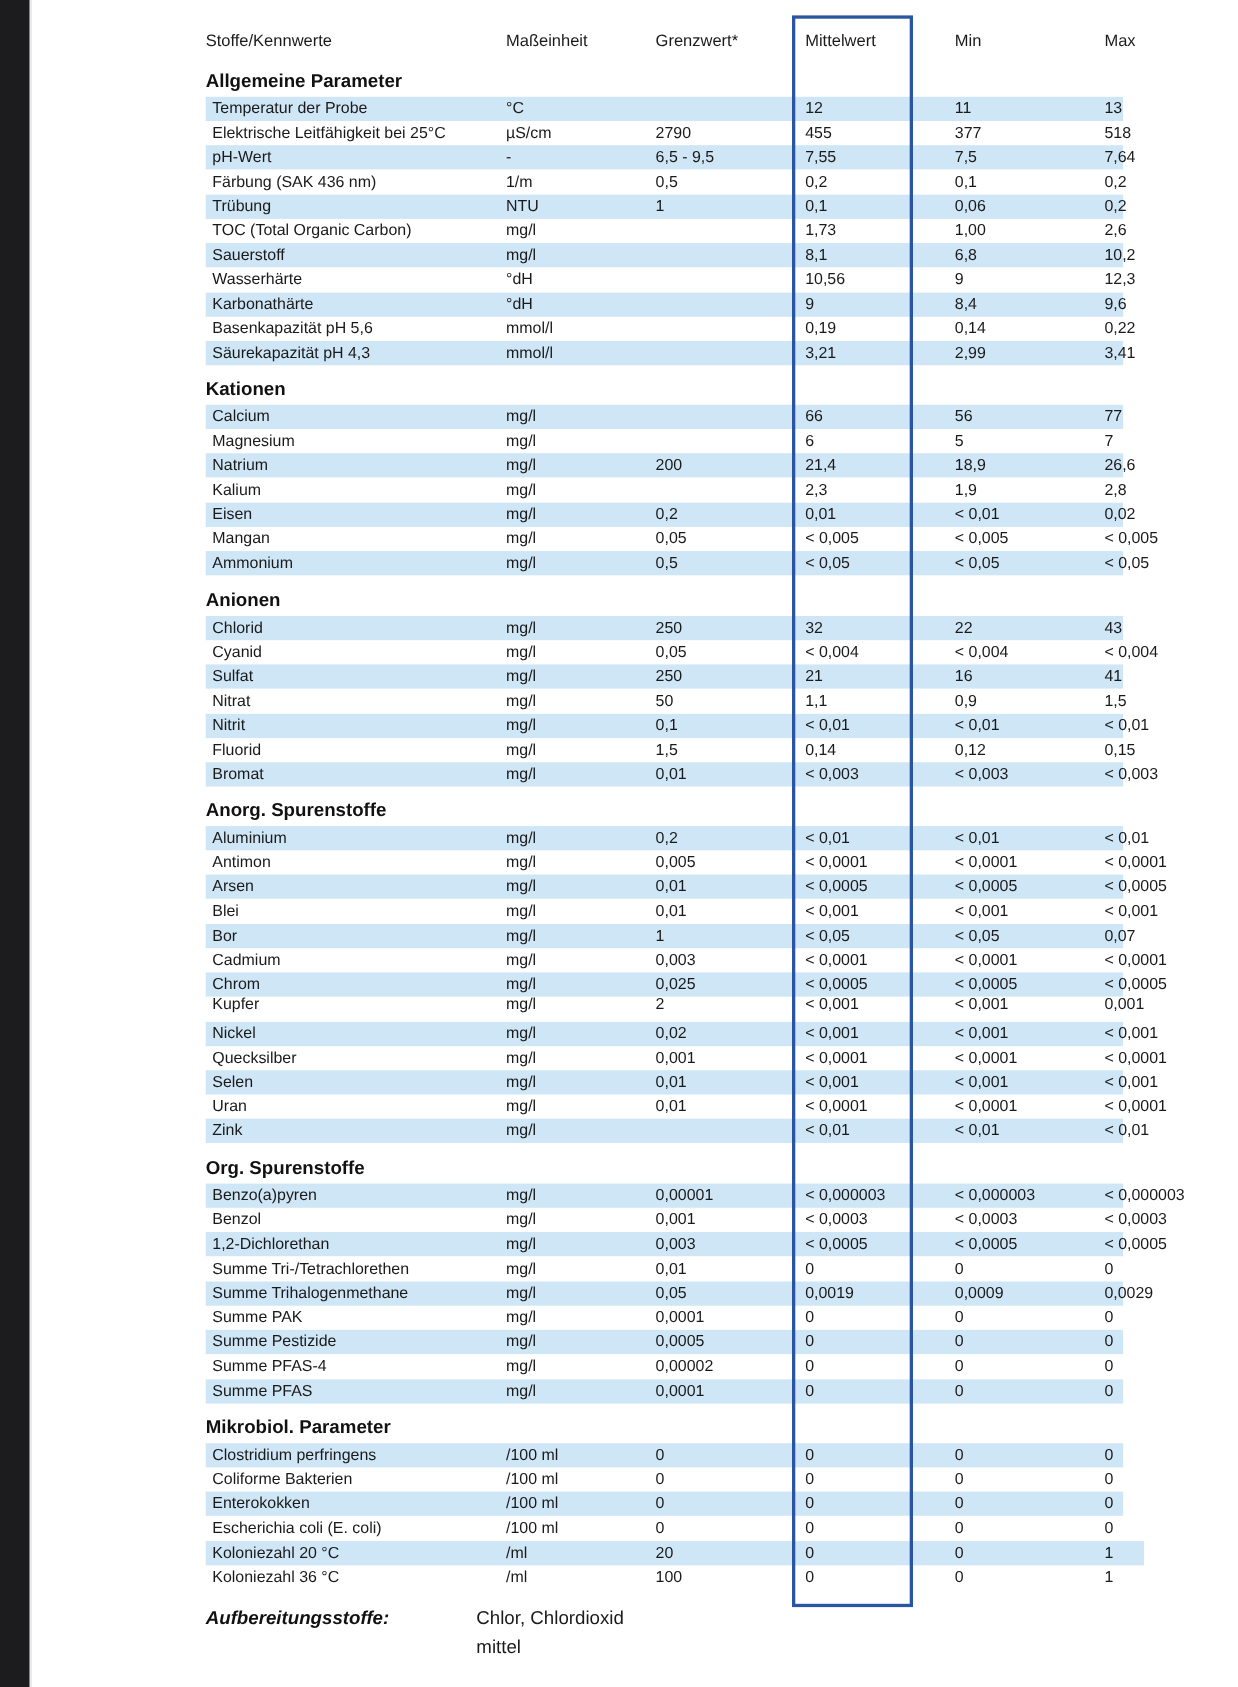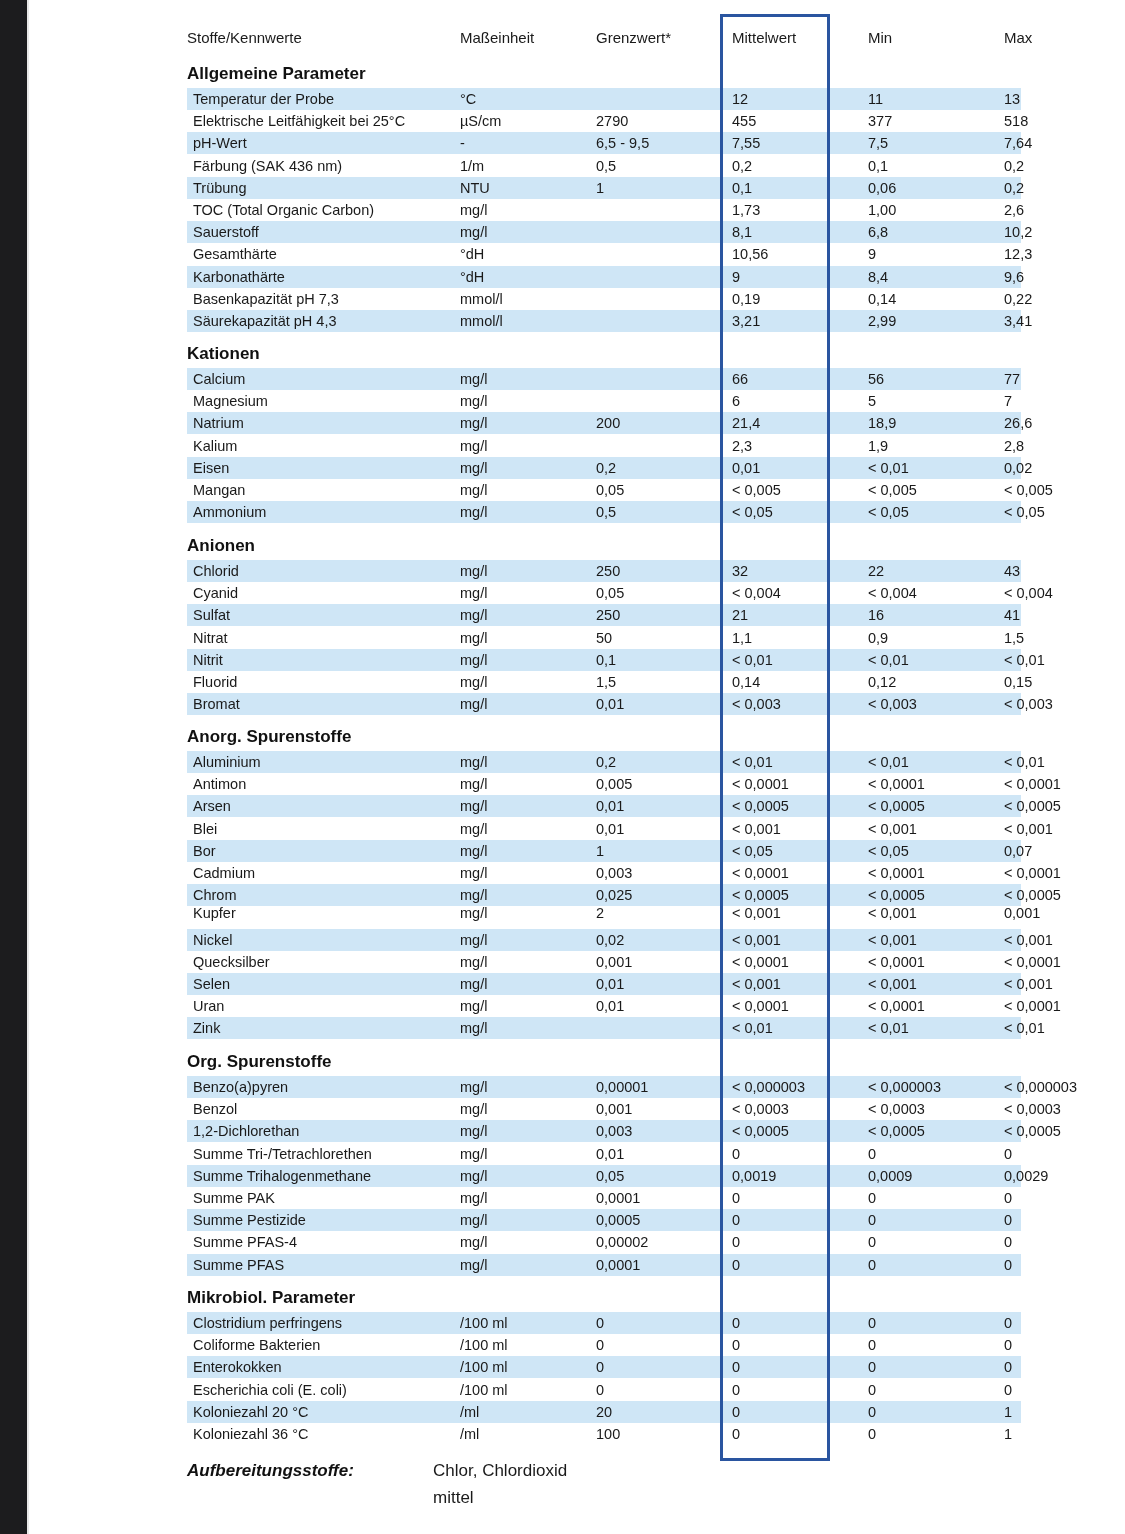--- a/index.html
+++ b/index.html
@@ -111,37 +111,37 @@
     </div>
     <div class="row shaded" style="top: 221.2px;">
       <span class="cell c-name">Sauerstoff</span>
       <span class="cell c-unit">mg/l</span>
       <span class="cell c-limit"></span>
       <span class="cell c-mean">8,1</span>
       <span class="cell c-min">6,8</span>
       <span class="cell c-max">10,2</span>
     </div>
     <div class="row" style="top: 243.4px;">
-      <span class="cell c-name">Gesamthärte</span>
+      <span class="cell c-name">Wasserhärte</span>
       <span class="cell c-unit">°dH</span>
       <span class="cell c-limit"></span>
       <span class="cell c-mean">10,56</span>
       <span class="cell c-min">9</span>
       <span class="cell c-max">12,3</span>
     </div>
     <div class="row shaded" style="top: 265.6px;">
       <span class="cell c-name">Karbonathärte</span>
       <span class="cell c-unit">°dH</span>
       <span class="cell c-limit"></span>
       <span class="cell c-mean">9</span>
       <span class="cell c-min">8,4</span>
       <span class="cell c-max">9,6</span>
     </div>
     <div class="row" style="top: 287.8px;">
-      <span class="cell c-name">Basenkapazität pH 7,3</span>
+      <span class="cell c-name">Basenkapazität pH 5,6</span>
       <span class="cell c-unit">mmol/l</span>
       <span class="cell c-limit"></span>
       <span class="cell c-mean">0,19</span>
       <span class="cell c-min">0,14</span>
       <span class="cell c-max">0,22</span>
     </div>
     <div class="row shaded" style="top: 310px;">
       <span class="cell c-name">Säurekapazität pH 4,3</span>
       <span class="cell c-unit">mmol/l</span>
       <span class="cell c-limit"></span>
@@ -467,21 +467,21 @@
       <span class="cell c-max">0</span>
     </div>
     <div class="row" style="top: 1378.6px;">
       <span class="cell c-name">Escherichia coli (E. coli)</span>
       <span class="cell c-unit">/100 ml</span>
       <span class="cell c-limit">0</span>
       <span class="cell c-mean">0</span>
       <span class="cell c-min">0</span>
       <span class="cell c-max">0</span>
     </div>
-    <div class="row shaded" style="top: 1400.8px;">
+    <div class="row shaded" style="top: 1400.8px; padding-left: 19px;">
       <span class="cell c-name">Koloniezahl 20 °C</span>
       <span class="cell c-unit">/ml</span>
       <span class="cell c-limit">20</span>
       <span class="cell c-mean">0</span>
       <span class="cell c-min">0</span>
       <span class="cell c-max">1</span>
     </div>
     <div class="row" style="top: 1423px; text-decoration: underline;">
       <span class="cell c-name">Koloniezahl 36 °C</span>
       <span class="cell c-unit">/ml</span>

